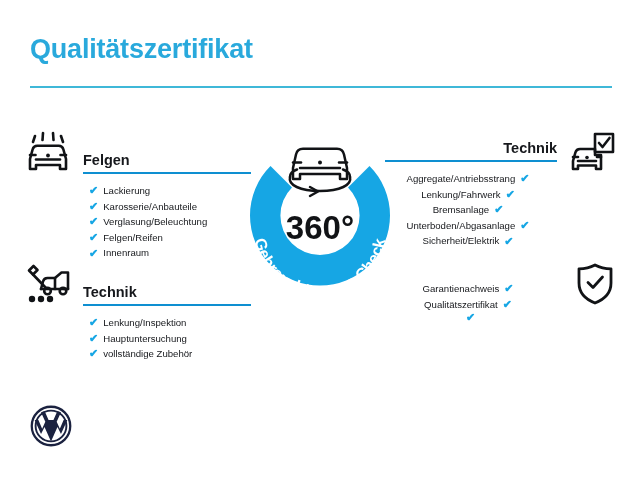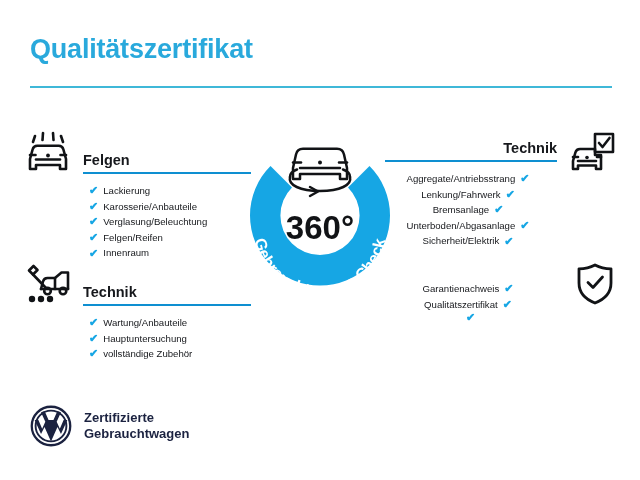--- a/index.html
+++ b/index.html
@@ -211,21 +211,21 @@
   </div>
 
   <div class="section sec-left" id="sec-wartung">
     <div class="sec-head">
       <div class="sec-title">Technik</div>
       <div class="sec-rule"></div>
     </div>
     <div class="items">
       <div class="item">
           <span class="chk">✔</span>
-          <span>Wartung/Anbauteile</span>
+          <span>Lenkung/Inspektion</span>
         </div>
       <div class="item">
           <span class="chk">✔</span>
           <span>Hauptuntersuchung</span>
         </div>
       <div class="item">
           <span class="chk">✔</span>
           <span>vollständige Zubehör</span>
         </div>
     </div>
@@ -275,19 +275,15 @@
         </div>
     </div>
   </div>
 
   <div class="footer">
     <svg class="vw-mark" viewBox="0 0 48 48">
       <circle cx="24" cy="24" r="22" fill="none" stroke="#1B2240" stroke-width="2.6"></circle>
       <circle cx="24" cy="24" r="17.6" fill="none" stroke="#1B2240" stroke-width="2.2"></circle>
       <path d="M24 41.6 L16.6 25.2 L12.6 33.2 L5.3 17.2 L9.6 17.2 L13.9 27 L17.5 19.1 L12.6 8.2 L16.7 6.9 L21.2 17.2 L26.8 17.2 L31.3 6.9 L35.4 8.2 L30.5 19.1 L34.1 27 L38.4 17.2 L42.7 17.2 L35.4 33.2 L31.4 25.2 Z" fill="#1B2240"></path>
     </svg>
-    <div class="vw-text">
-      <div>Zertifizierte</div>
-      <div>Gebrauchtwagen</div>
-    </div>
   </div>
 
 </div>
 
 </body></html>

